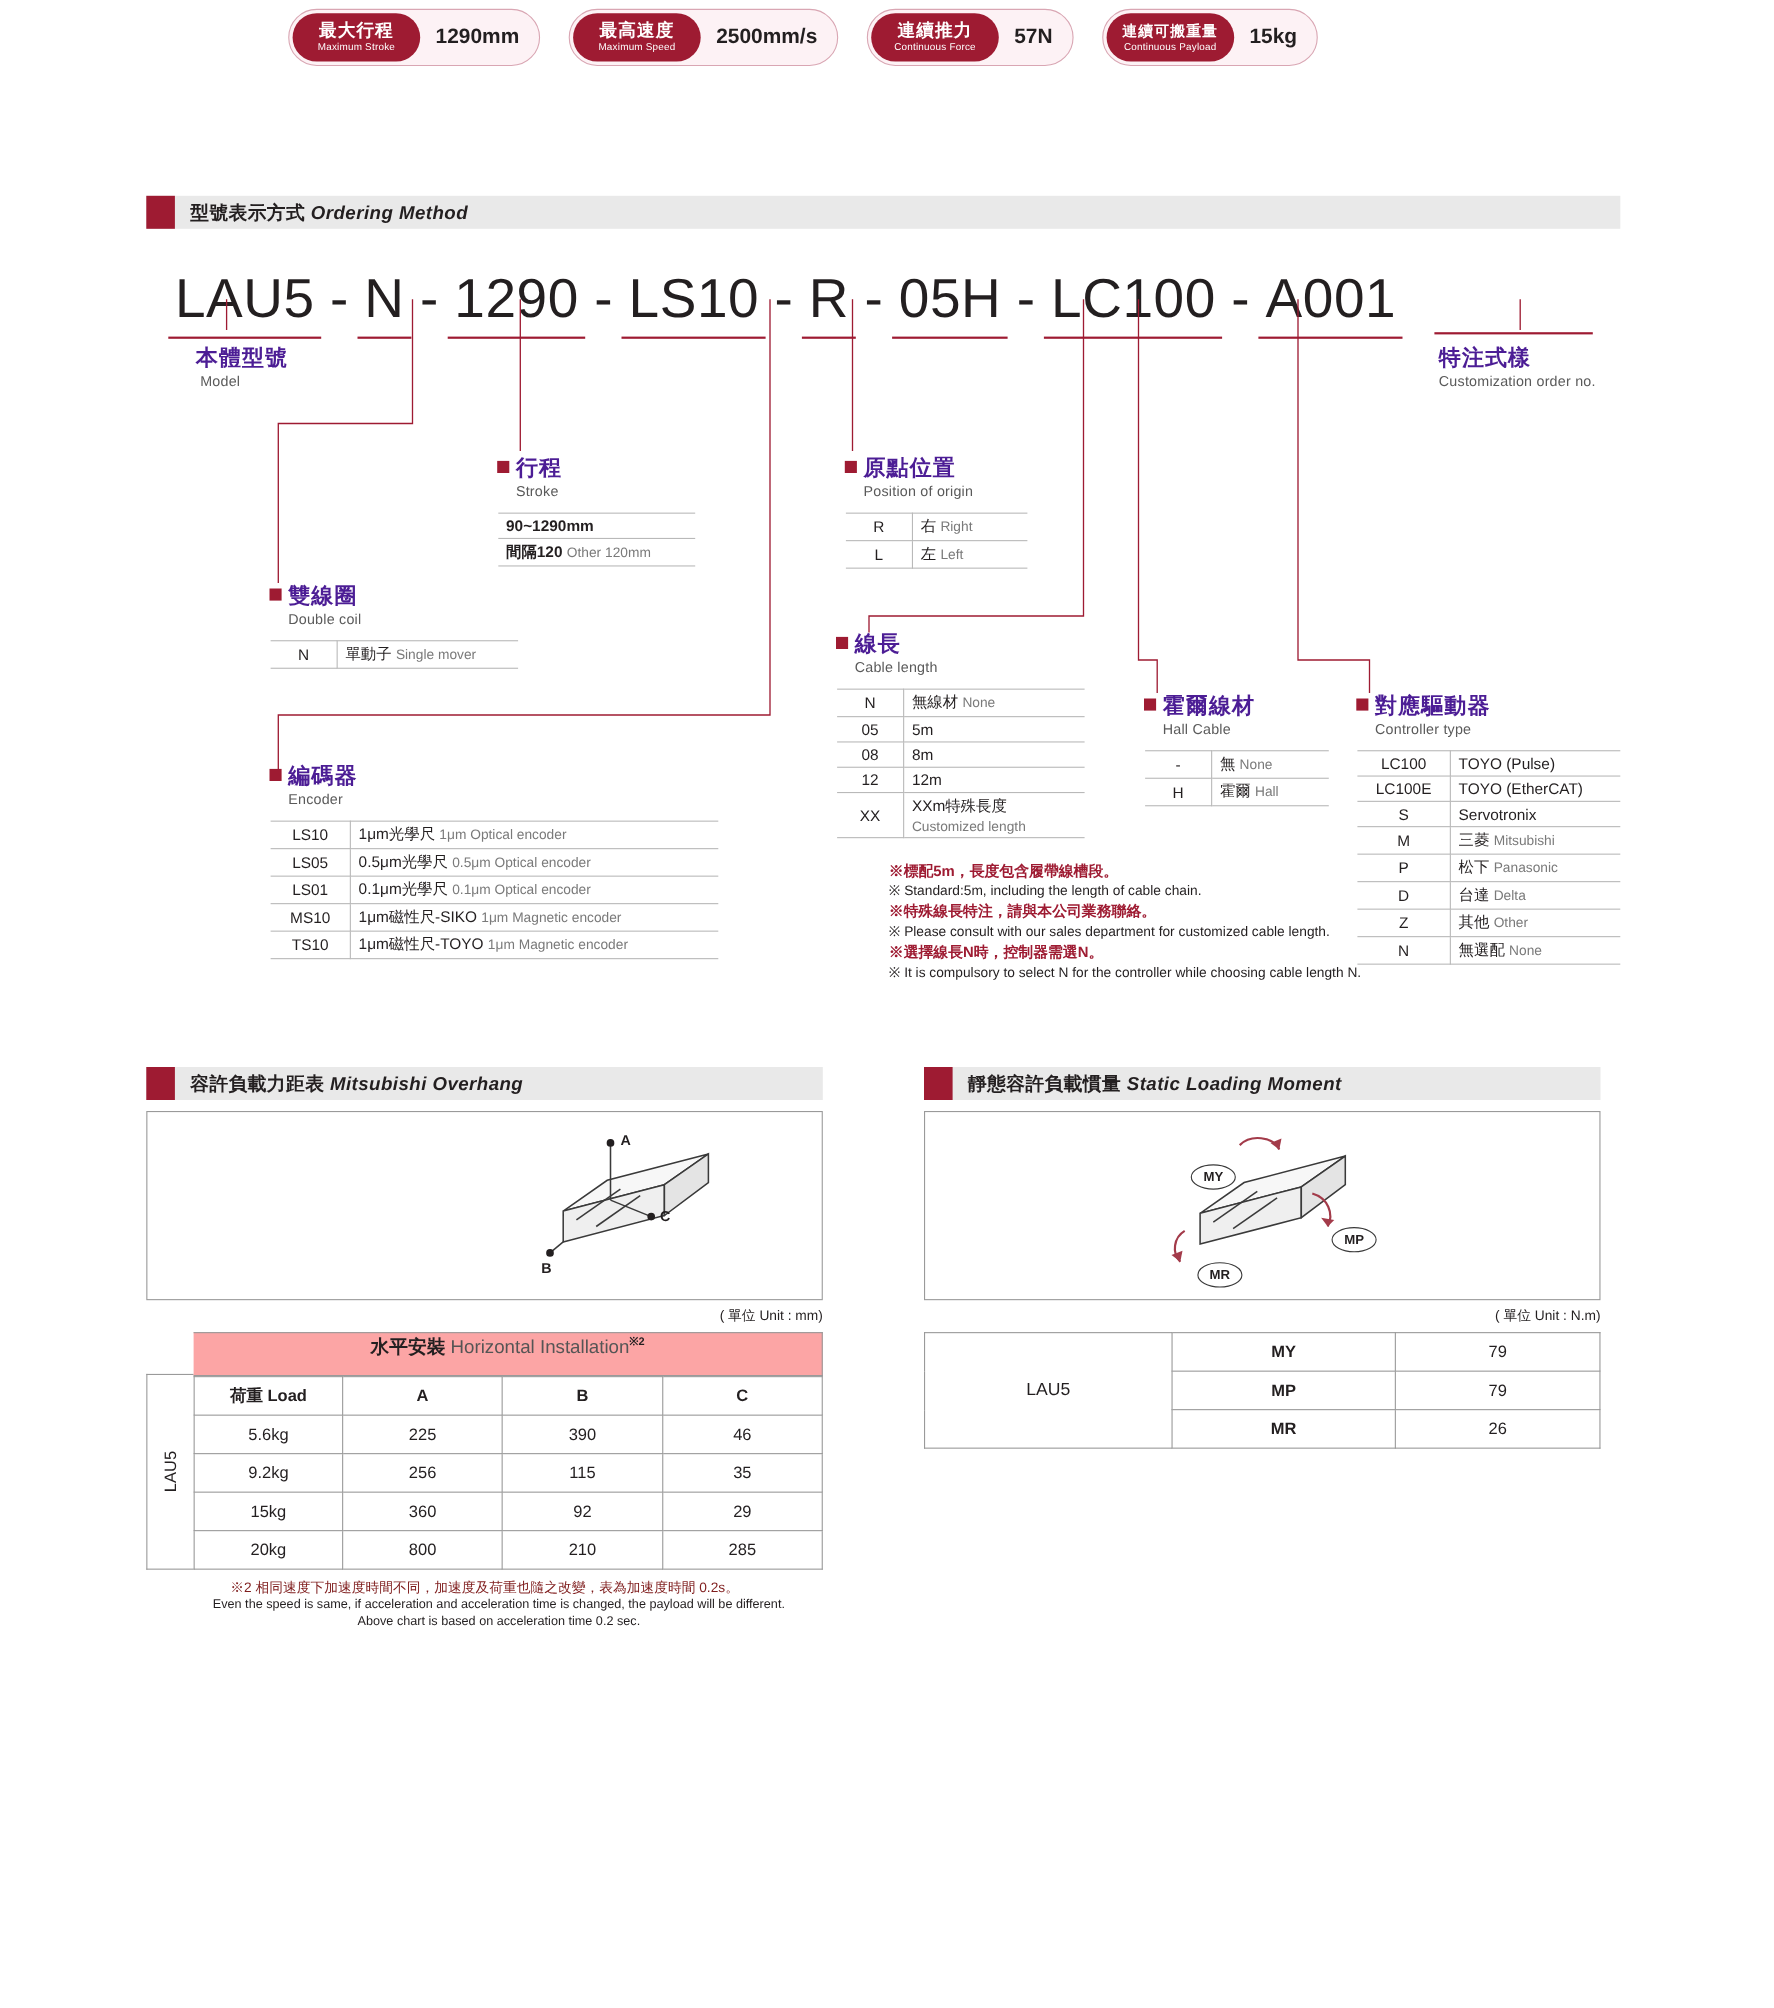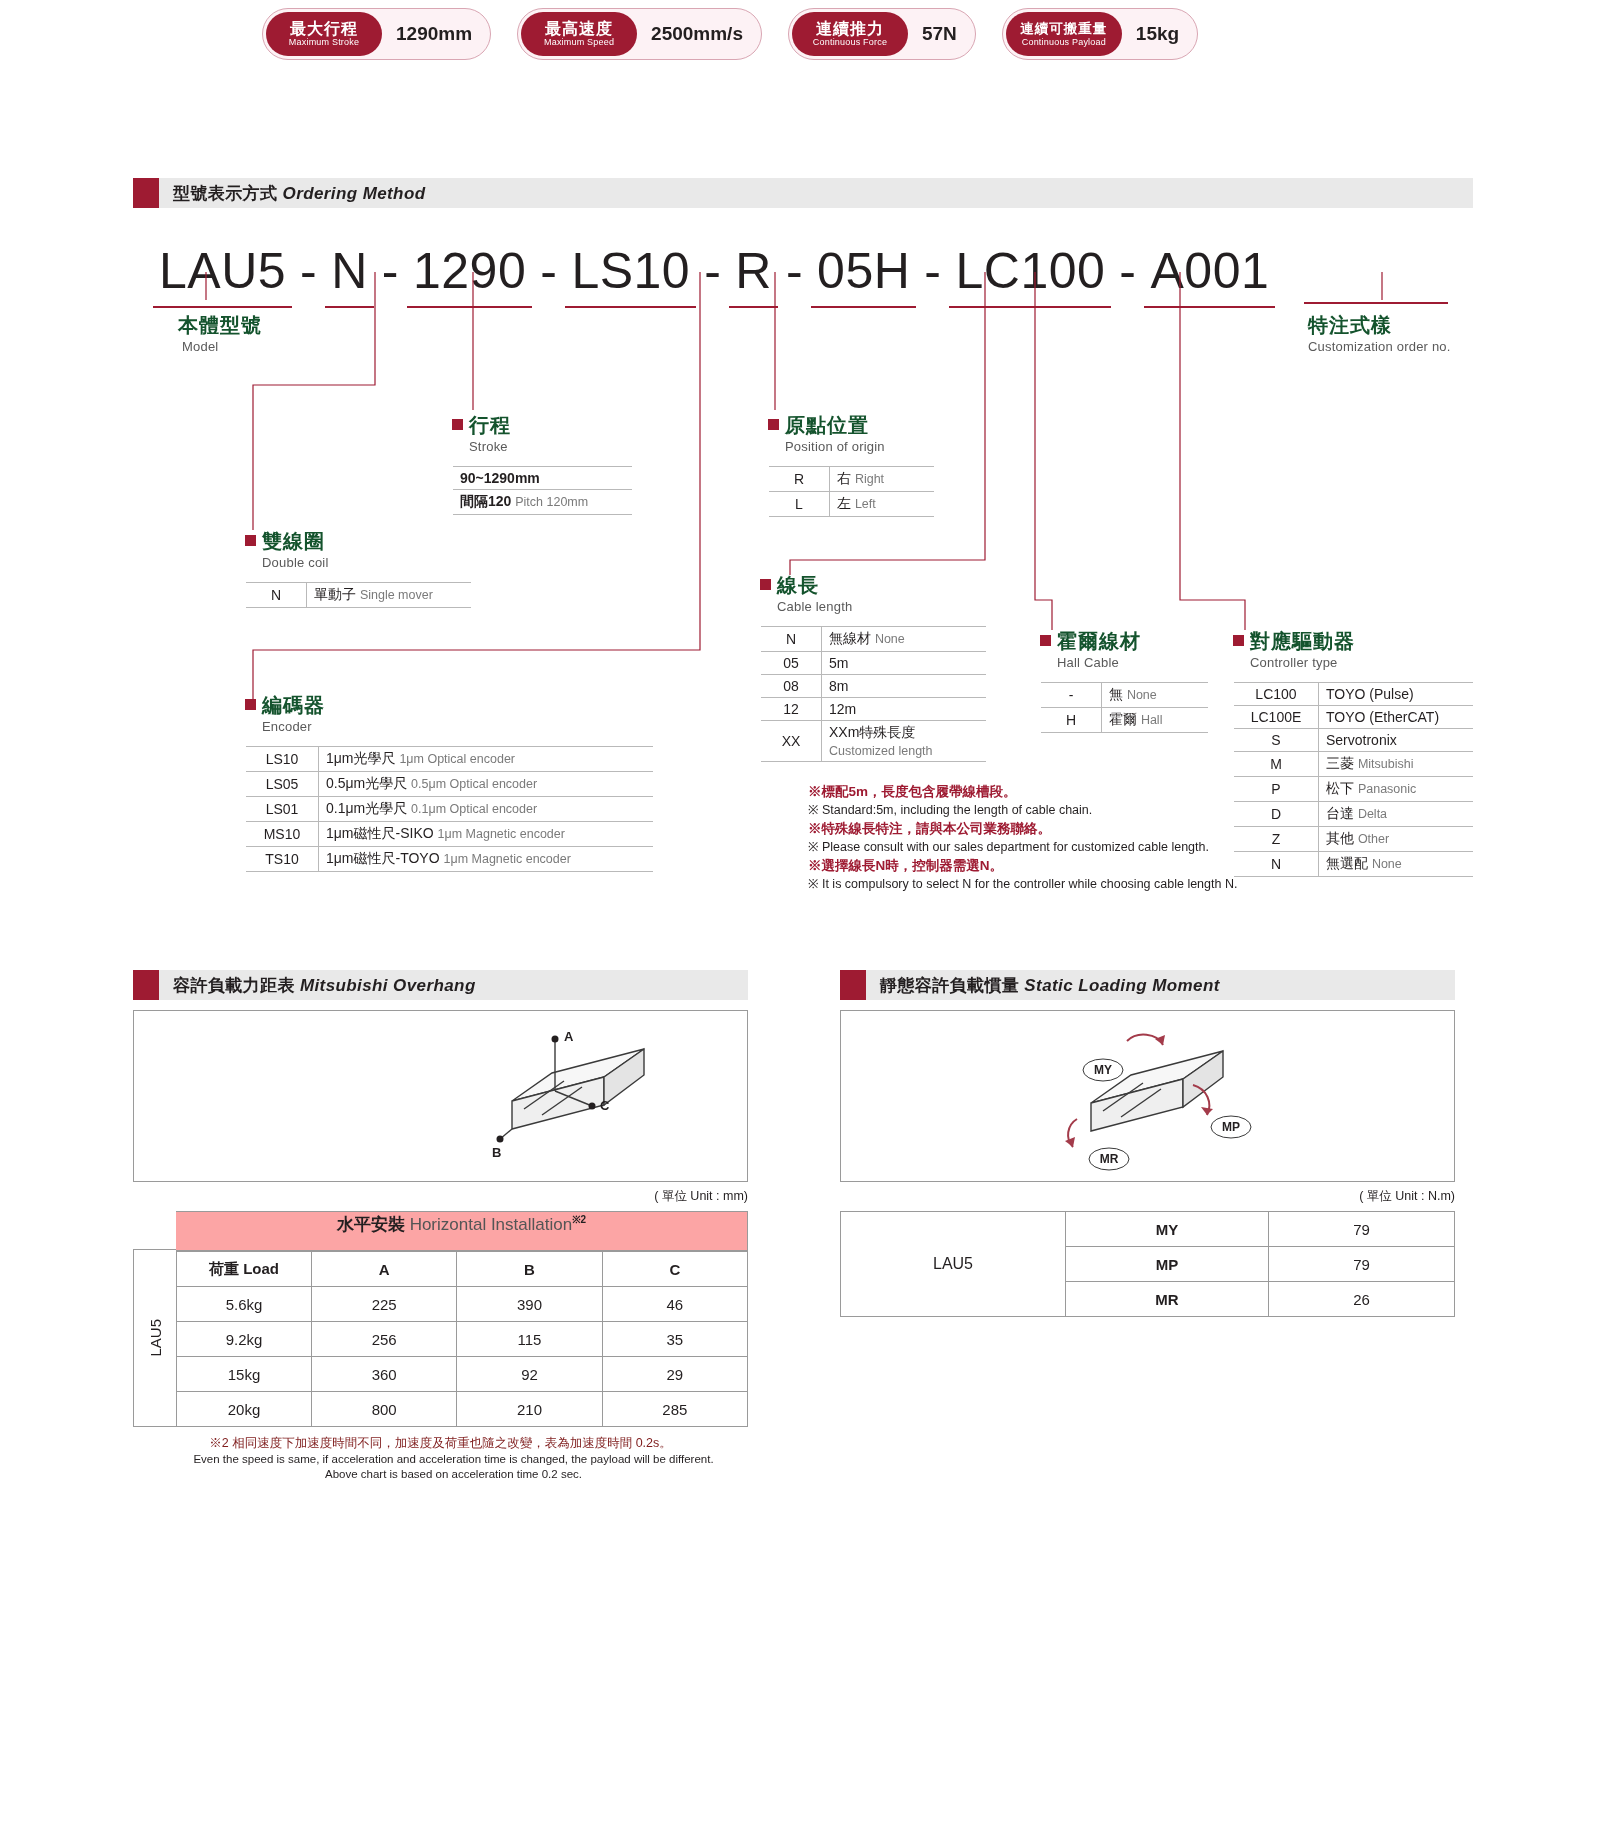--- a/index.html
+++ b/index.html
@@ -34,21 +34,21 @@
   .code-row{
     display:flex;align-items:baseline;gap:0;margin:34px 0 0 20px;font-size:50px;font-weight:300;
     letter-spacing:.5px;color:#231f20;
   }
   .code-row .seg{position:relative;padding:0 6px;}
   .code-row .dash{padding:0 8px;color:#231f20;}
   .code-row .seg::after{
     content:"";position:absolute;left:0;right:0;bottom:-8px;height:2px;background:#9e1b32;
   }
 
-  .lbl-cn{color:#14532d;font-size:20px;font-weight:bold;letter-spacing:1px;}
+  .lbl-cn{color:#4c1d95;font-size:20px;font-weight:bold;letter-spacing:1px;}
   .lbl-en{color:#5a5a5a;font-size:13px;letter-spacing:.2px;}
   .sq{display:inline-block;width:11px;height:11px;background:#9e1b32;margin-right:6px;vertical-align:2px;}
 
   .tbl{border-collapse:collapse;}
   .tbl td{font-size:14px;padding:3px 7px;border-bottom:1px solid #b9b9b9;white-space:nowrap;}
   .tbl td.k{border-right:1px solid #b9b9b9;text-align:center;width:46px;font-size:14px;}
   .tbl td .en{color:#7a7a7a;font-size:12.5px;}
   .tbl.top td{border-top:1px solid #b9b9b9;}
 
   .note-cn{color:#9e1b32;font-size:13.5px;line-height:19px;font-weight:bold;}
@@ -167,21 +167,21 @@
 
 <div style="position:absolute;left:452px;top:412px;">
   <div class="lbl-cn"><span class="sq"></span><span>行程</span></div>
   <div class="lbl-en" style="margin-left:17px;">Stroke</div>
   <table class="tbl top" style="margin-top:12px;margin-left:1px;">
     <tbody>
         <tr>
           <td style="font-weight:bold;width:165px;">90~1290mm</td>
         </tr>
     <tr>
-          <td><span style="font-weight:bold;">間隔120</span> <span class="en">Pitch 120mm</span></td>
+          <td><span style="font-weight:bold;">間隔120</span> <span class="en">Other 120mm</span></td>
         </tr>
   </tbody>
     </table>
 </div>
 
 <div style="position:absolute;left:768px;top:412px;">
   <div class="lbl-cn"><span class="sq"></span><span>原點位置</span></div>
   <div class="lbl-en" style="margin-left:17px;">Position of origin</div>
   <table class="tbl top" style="margin-top:12px;margin-left:1px;">
     <tbody>

